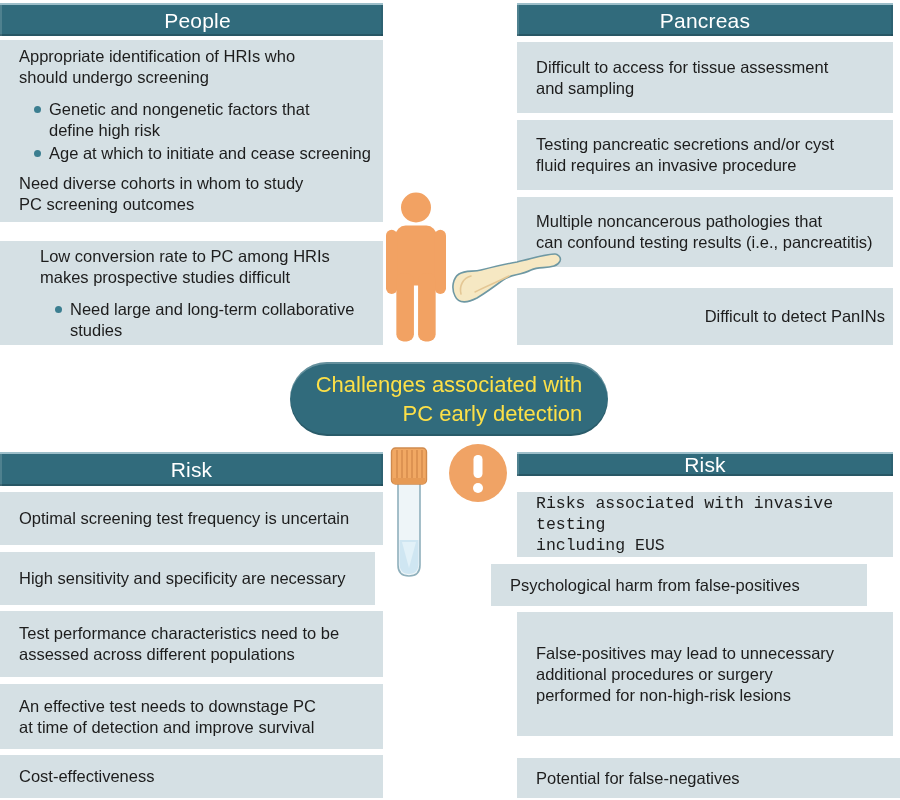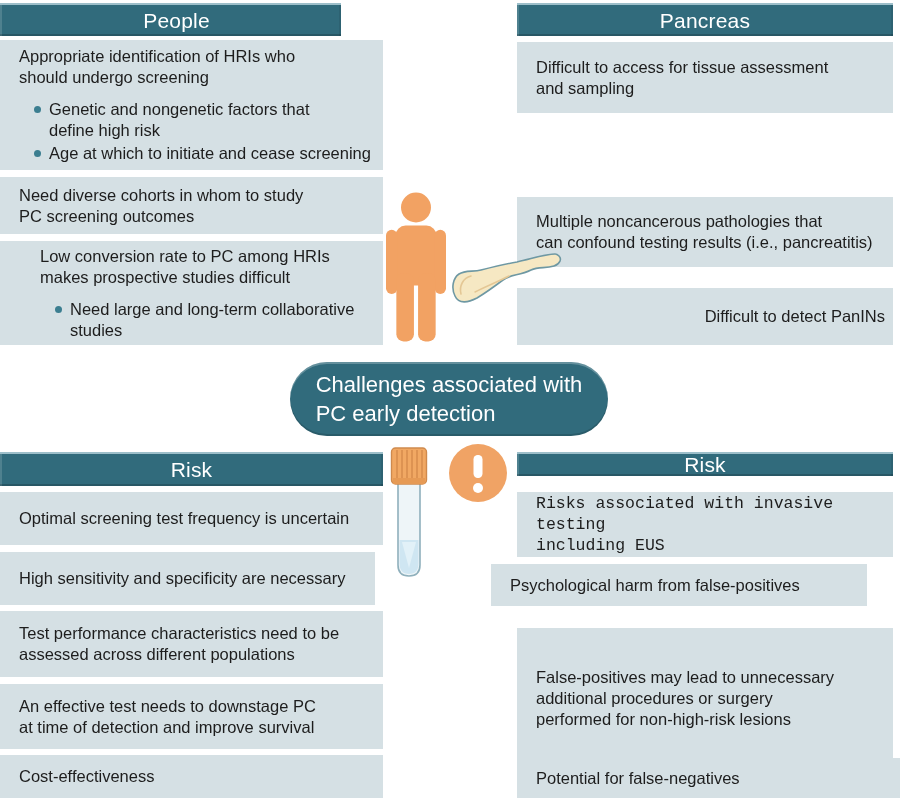--- a/index.html
+++ b/index.html
@@ -16,54 +16,54 @@
   }
   .card{
     background:#d5e0e4;display:flex;flex-direction:column;justify-content:center;
     padding:6px 8px 6px 19px;font-size:16.5px;line-height:21px;
   }
   .card .txt{white-space:pre-line;}
   .bullets{margin:11px 0 0 0;padding:0;list-style:none;display:flex;flex-direction:column;gap:2px;}
   .bullet{display:flex;align-items:flex-start;margin-left:15px;}
   .dot{flex:0 0 auto;width:7px;height:7px;border-radius:50%;background:#3b7e90;margin:7px 8px 0 0;}
   .pill{
-    background:#316b7c;color:#ffffff;border-radius:37px;
-    display:flex;align-items:center;justify-content:center;text-align:left;
+    background:#316b7c;color:#fde047;border-radius:37px;
+    display:flex;align-items:center;justify-content:center;text-align:right;
     font-size:22px;line-height:29px;white-space:pre-line;
     box-shadow:inset 0 2px 0 rgba(255,255,255,.25), inset 0 -2px 0 rgba(0,0,0,.15);
   }
   .icon{display:block;}
   svg{display:block;width:100%;height:100%;}
 </style>
 </head>
 <body>
 
 <div class="canvas">
 
-  <div class="abs hdr" style="left:0;top:3;width:341px;height:33px;top:3px;padding-left:12px;">
+  <div class="abs hdr" style="left:0;top:3;width:383px;height:33px;top:3px;padding-left:12px;">
     <span>People</span>
   </div>
 
   <div class="abs card" style="left:0;top:40px;width:383px;height:130px;">
     <div class="txt">Appropriate identification of HRIs who
 should undergo screening</div>
     <ul class="bullets">
       <li class="bullet">
         <span class="dot"></span>
         <span class="txt">Genetic and nongenetic factors that
 define high risk</span>
       </li>
       <li class="bullet">
         <span class="dot"></span>
         <span class="txt">Age at which to initiate and cease screening</span>
       </li>
     </ul>
   </div>
 
-  <div class="abs card" style="left:0;top:177px;width:383px;height:57px;">
+  <div class="abs card" style="left:0;top:165px;width:383px;height:57px;">
     <div class="txt">Need diverse cohorts in whom to study
 PC screening outcomes</div>
   </div>
 
   <div class="abs card" style="left:0;top:241px;width:383px;height:104px;padding-left:40px;">
     <div class="txt">Low conversion rate to PC among HRIs
 makes prospective studies difficult</div>
     <ul class="bullets">
       <li class="bullet">
         <span class="dot"></span>
@@ -75,20 +75,24 @@
 
   <div class="abs hdr" style="left:517px;top:3px;width:376px;height:33px;">
     <span>Pancreas</span>
   </div>
 
   <div class="abs card" style="left:517px;top:42px;width:376px;height:71px;">
     <div class="txt">Difficult to access for tissue assessment
 and sampling</div>
   </div>
 
+  <div class="abs card" style="left:517px;top:120px;width:376px;height:70px;">
+    <div class="txt">Testing pancreatic secretions and/or cyst
+fluid requires an invasive procedure</div>
+  </div>
 
   <div class="abs card" style="left:517px;top:197px;width:376px;height:70px;">
     <div class="txt">Multiple noncancerous pathologies that
 can confound testing results (i.e., pancreatitis)</div>
   </div>
 
   <div class="abs card" style="left:517px;top:288px;width:376px;height:57px;align-items:flex-end;">
     <div class="txt">Difficult to detect PanINs</div>
   </div>
 
@@ -175,21 +179,21 @@
 
   <div class="abs card" style="left:517px;top:492px;width:376px;height:65px;font-family:Liberation Mono, monospace;">
     <div class="txt">Risks associated with invasive testing
 including EUS</div>
   </div>
 
   <div class="abs card" style="left:491px;top:564px;width:376px;height:42px;">
     <div class="txt">Psychological harm from false-positives</div>
   </div>
 
-  <div class="abs card" style="left:517px;top:612px;width:376px;height:140px;margin-top:16px;">
+  <div class="abs card" style="left:517px;top:612px;width:376px;height:124px;">
     <div class="txt">False-positives may lead to unnecessary
 additional procedures or surgery
 performed for non-high-risk lesions</div>
   </div>
 
   <div class="abs card" style="left:517px;top:758px;width:432px;height:40px;">
     <div class="txt">Potential for false-negatives</div>
   </div>
 
 </div>

